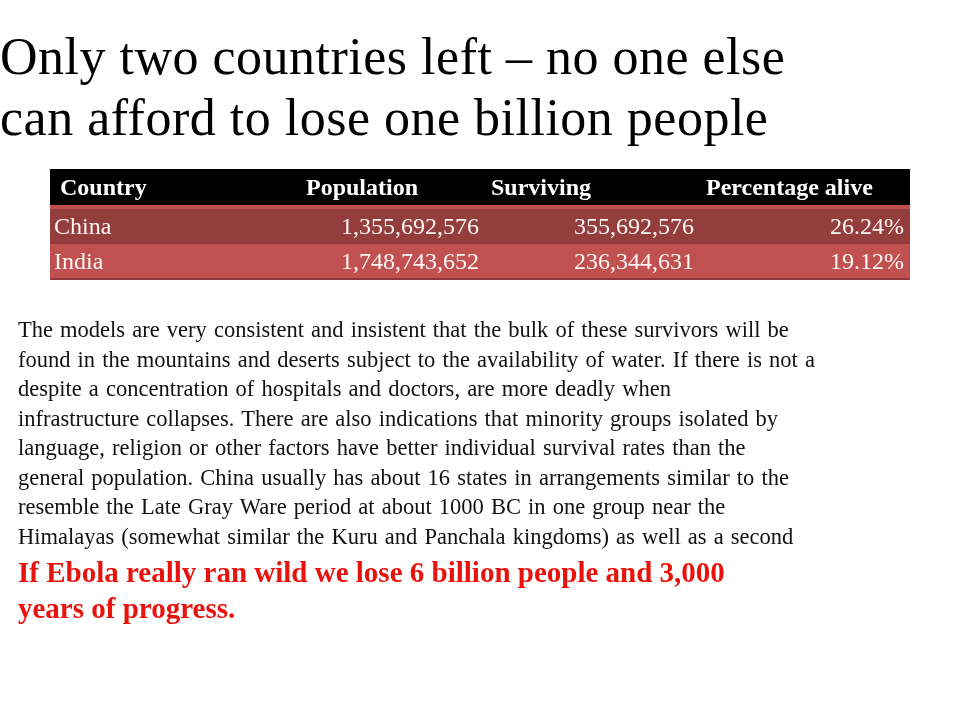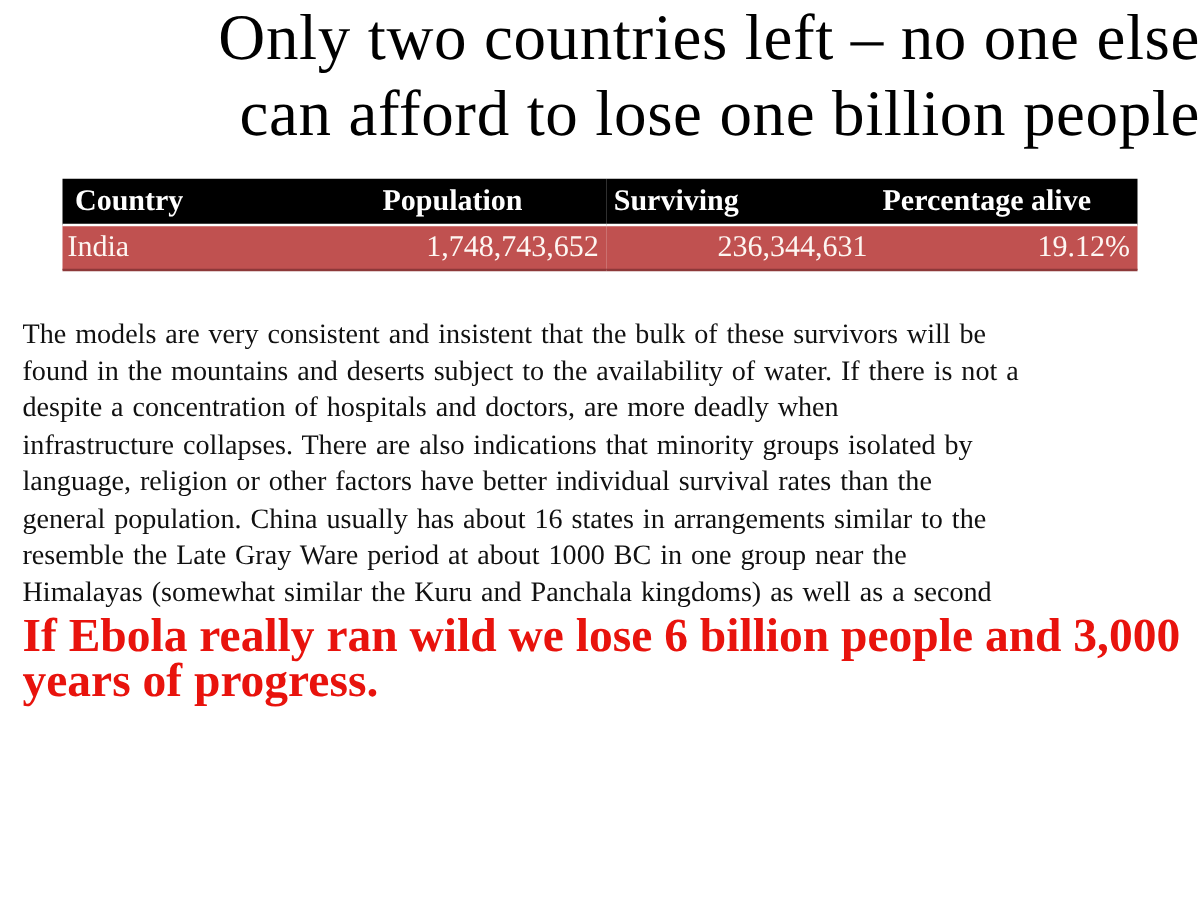--- a/index.html
+++ b/index.html
@@ -7,21 +7,22 @@
   .slide {
     position: relative;
     width: 960px;
     height: 720px;
     margin: 0 auto;
     background: var(--slide-bg, #ffffff);
     font-family: "Liberation Serif", serif;
     overflow: hidden;
   }
   .title {
-    text-align: right;
+    padding-top: 26px;
+    text-align: left;
     font-size: 52px;
     line-height: 61px;
     color: var(--title-text, #000000);
     letter-spacing: 0.5px;
   }
   .data-table {
     width: 860px;
     margin: 21px 50px 0 50px;
     border-collapse: collapse;
     table-layout: fixed;
@@ -63,21 +64,21 @@
   .body-text {
     margin: 35px 18px 0 18px;
     font-size: 22.5px;
     line-height: 29.5px;
     color: var(--body-text, #111111);
     word-spacing: 1.5px;
   }
   .body-text .line { white-space: nowrap; }
   .warning {
     margin: 3px 18px 0 18px;
-    font-size: 38px;
+    font-size: 29px;
     line-height: 36px;
     font-weight: bold;
     color: var(--warning-red, #e8130d);
   }
   .warning .line { white-space: nowrap; }
 </style>
 </head>
 <body>
 
 <div class="slide">
@@ -96,20 +97,26 @@
     </colgroup>
     <thead>
       <tr>
         <th>Country</th>
         <th>Population</th>
         <th>Surviving</th>
         <th>Percentage alive</th>
       </tr>
     </thead>
     <tbody>
+      <tr class="row-china">
+        <td>China</td>
+        <td>1,355,692,576</td>
+        <td>355,692,576</td>
+        <td>26.24%</td>
+      </tr>
       <tr class="row-india">
         <td>India</td>
         <td>1,748,743,652</td>
         <td>236,344,631</td>
         <td>19.12%</td>
       </tr>
     </tbody>
   </table>
 
   <div class="body-text">

